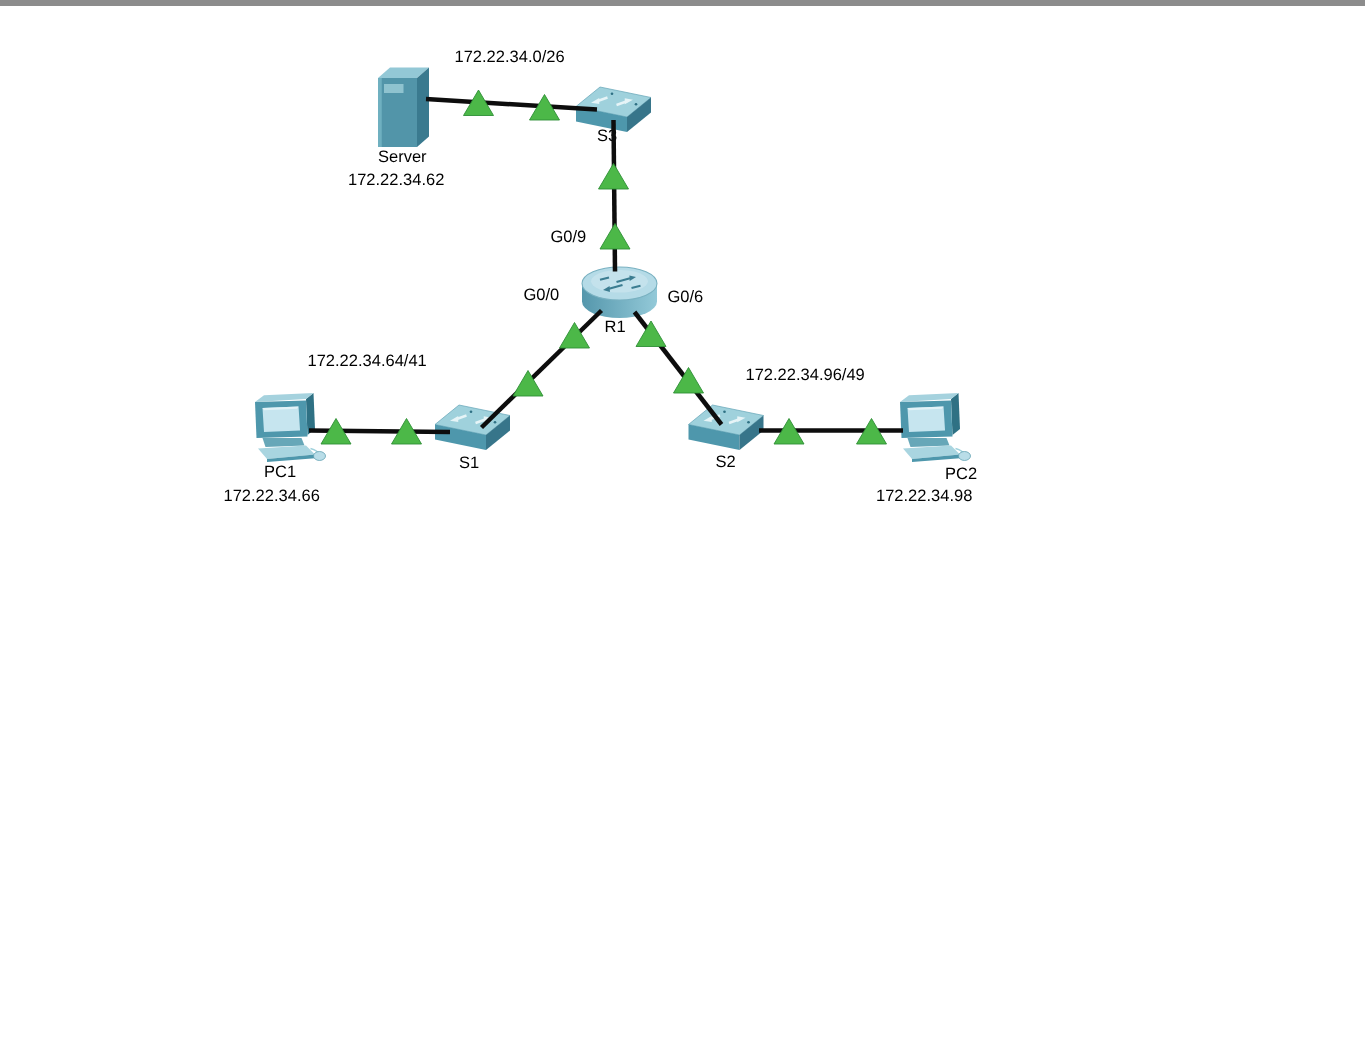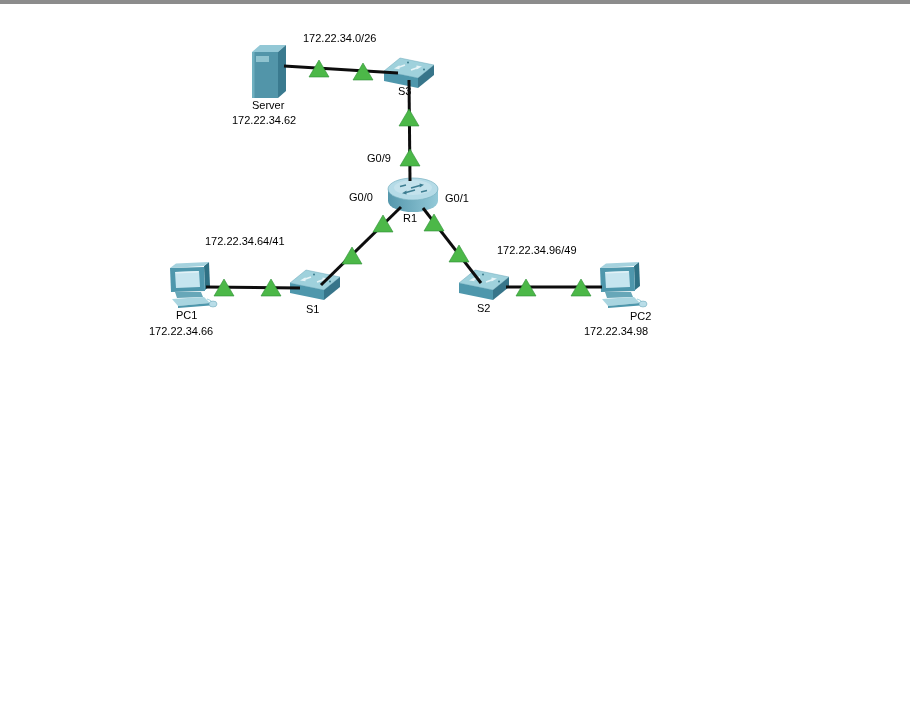--- a/index.html
+++ b/index.html
@@ -24,21 +24,21 @@
   <div class="lbl" style="left:497px;top:244px">172.22.34.96/49</div>
 
   <div class="lbl" style="left:252px;top:99px">Server</div>
   <div class="lbl" style="left:232px;top:114px">172.22.34.62</div>
 
   <div class="lbl" style="left:398px;top:85px">S3</div>
   <div class="lbl" style="left:403px;top:212px">R1</div>
 
   <div class="lbl" style="left:367px;top:152px">G0/9</div>
   <div class="lbl" style="left:349px;top:191px">G0/0</div>
-  <div class="lbl" style="left:445px;top:192px">G0/1</div>
+  <div class="lbl" style="left:445px;top:192px">G0/6</div>
 
   <div class="lbl" style="left:306px;top:303px">S1</div>
   <div class="lbl" style="left:477px;top:302px">S2</div>
 
   <div class="lbl" style="left:176px;top:309px">PC1</div>
   <div class="lbl" style="left:149px;top:325px">172.22.34.66</div>
   <div class="lbl" style="left:630px;top:310px">PC2</div>
   <div class="lbl" style="left:584px;top:325px">172.22.34.98</div>
 
   <div class="dev" style="left:251px;top:44px">

